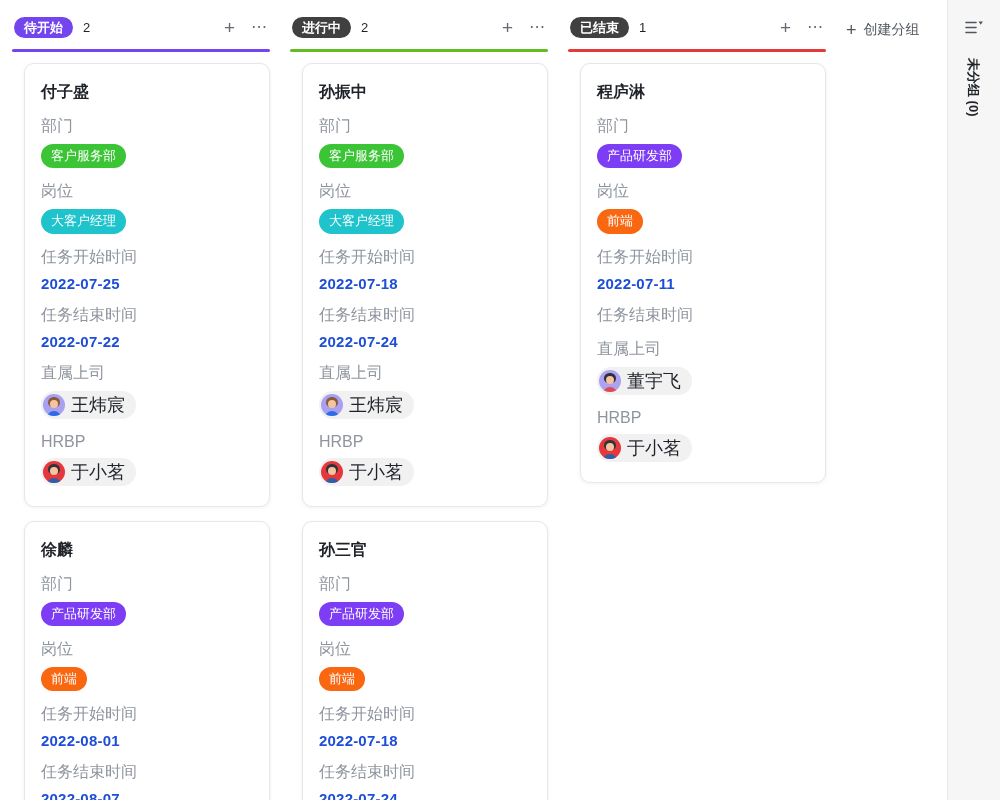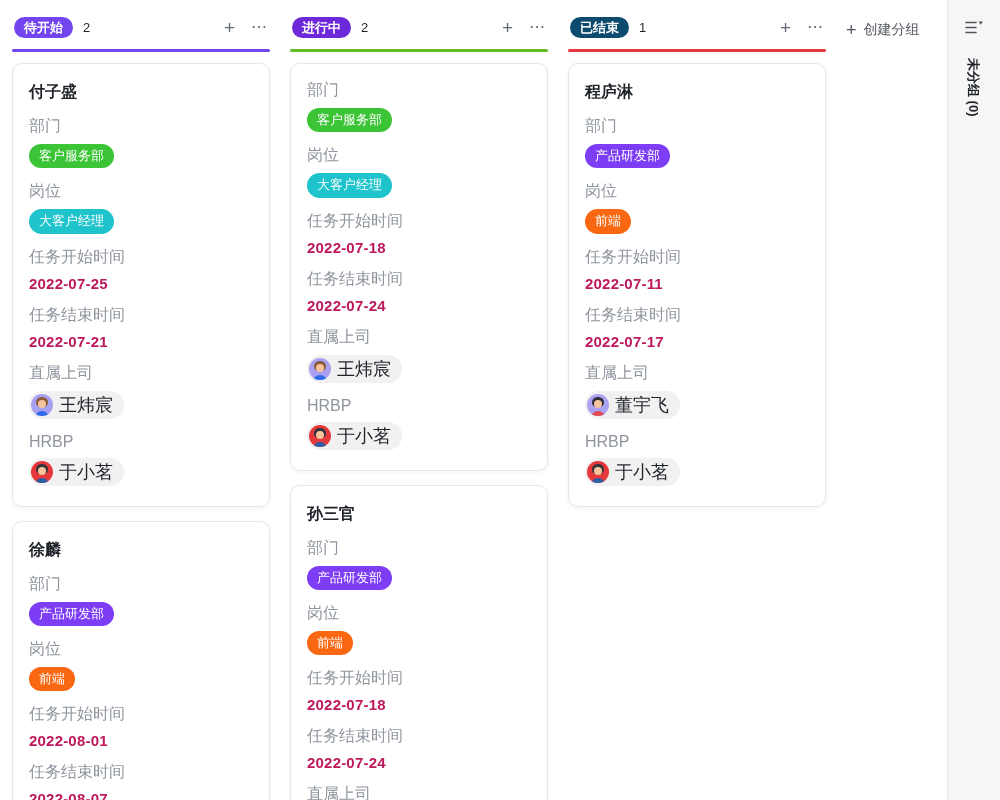--- a/index.html
+++ b/index.html
@@ -53,38 +53,39 @@
 
   .cards { margin-top: 11px; display: flex; flex-direction: column; gap: 14px; }
 
   .card {
     background: #fff;
     border: 1px solid #E7E7E9;
     border-radius: 10px;
     box-shadow: 0 1px 4px rgba(31,35,41,.06);
     padding: 16px;
     cursor: pointer;
+    margin-left: 12px;
   }
   .card-title { font-size: 16px; font-weight: 700; margin: 2px 0 13px; }
 
   .field { margin-bottom: 13px; }
   .field:last-child { margin-bottom: 3px; }
   .flabel { font-size: 16px; color: #8F959E; margin-bottom: 7px; }
 
   .tag {
     display: inline-block;
     color: #fff;
     font-size: 13px;
     font-weight: 500;
     padding: 5px 10px;
     border-radius: 13px;
     line-height: 1.1;
   }
 
-  .value { font-size: 15px; font-weight: 600; color: #be185d; letter-spacing: .2px; }
+  .value { font-size: 15px; font-weight: 600; color: #1d4ed8; letter-spacing: .2px; }
 
   .chip {
     display: inline-flex;
     align-items: center;
     background: #F1F1F2;
     border-radius: 14px;
     padding: 2px 11px 2px 2px;
   }
   .avatar {
     width: 22px; height: 22px;
@@ -177,21 +178,21 @@
         <div class="field">
           <div class="flabel">岗位</div>
           <span class="tag" style="background: rgb(30, 195, 203);">大客户经理</span>
         </div>
         <div class="field">
           <div class="flabel">任务开始时间</div>
           <div class="value">2022-07-25</div>
         </div>
         <div class="field">
           <div class="flabel">任务结束时间</div>
-          <div class="value">2022-07-21</div>
+          <div class="value">2022-07-22</div>
         </div>
         <div class="field">
           <div class="flabel">直属上司</div>
           <span class="chip">
             <span class="avatar" style="background: rgb(168, 160, 240);">
               <span class="a-hair" style="background: rgb(138, 90, 58);"></span>
               <span class="a-face"></span>
               <span class="a-body" style="background: rgb(46, 107, 230);"></span>
             </span>
             <span class="chip-name">王炜宸</span>
@@ -233,31 +234,32 @@
 
         </div>
 
       </div>
 
     </div>
   </div>
 
   <div class="column">
     <div class="col-header">
-      <span class="badge" style="background: #6d28d9;">进行中</span>
+      <span class="badge" style="background: #404040;">进行中</span>
       <span class="count">2</span>
       <span class="spacer"></span>
       <span class="icon-btn icon-plus">+</span>
       <span class="icon-btn icon-more">⋯</span>
     </div>
     <div class="color-bar" style="background: rgb(100, 188, 35);"></div>
 
     <div class="cards">
 
       <div class="card">
+        <div class="card-title">孙振中</div>
         <div class="field">
           <div class="flabel">部门</div>
           <span class="tag" style="background: rgb(59, 196, 53);">客户服务部</span>
         </div>
         <div class="field">
           <div class="flabel">岗位</div>
           <span class="tag" style="background: rgb(30, 195, 203);">大客户经理</span>
         </div>
         <div class="field">
           <div class="flabel">任务开始时间</div>
@@ -314,21 +316,21 @@
 
         </div>
 
       </div>
 
     </div>
   </div>
 
   <div class="column">
     <div class="col-header">
-      <span class="badge" style="background: #0c4a6e;">已结束</span>
+      <span class="badge" style="background: #404040;">已结束</span>
       <span class="count">1</span>
       <span class="spacer"></span>
       <span class="icon-btn icon-plus">+</span>
       <span class="icon-btn icon-more">⋯</span>
     </div>
     <div class="color-bar" style="background: rgb(230, 57, 60);"></div>
 
     <div class="cards">
 
       <div class="card">
@@ -340,21 +342,20 @@
         <div class="field">
           <div class="flabel">岗位</div>
           <span class="tag" style="background: rgb(249, 103, 17);">前端</span>
         </div>
         <div class="field">
           <div class="flabel">任务开始时间</div>
           <div class="value">2022-07-11</div>
         </div>
         <div class="field">
           <div class="flabel">任务结束时间</div>
-          <div class="value">2022-07-17</div>
         </div>
         <div class="field">
           <div class="flabel">直属上司</div>
           <span class="chip">
             <span class="avatar" style="background: rgb(172, 162, 242);">
               <span class="a-hair" style="background: rgb(47, 47, 56);"></span>
               <span class="a-face"></span>
               <span class="a-body" style="background: rgb(224, 74, 79);"></span>
             </span>
             <span class="chip-name">董宇飞</span>

